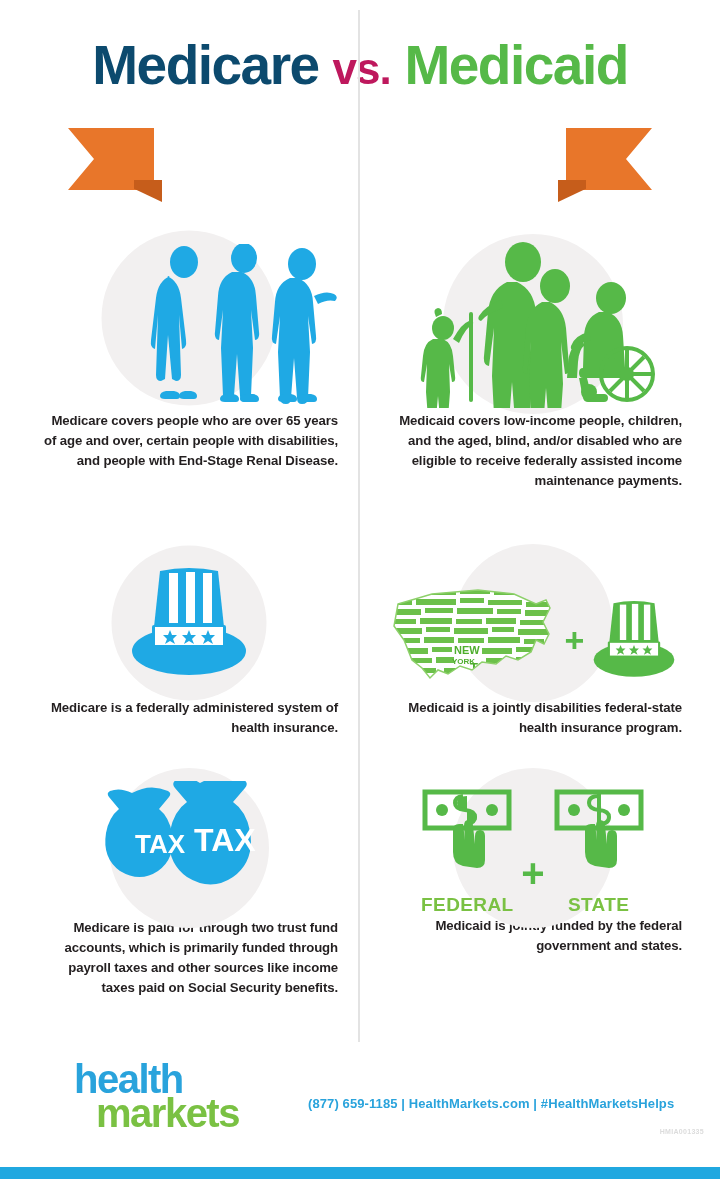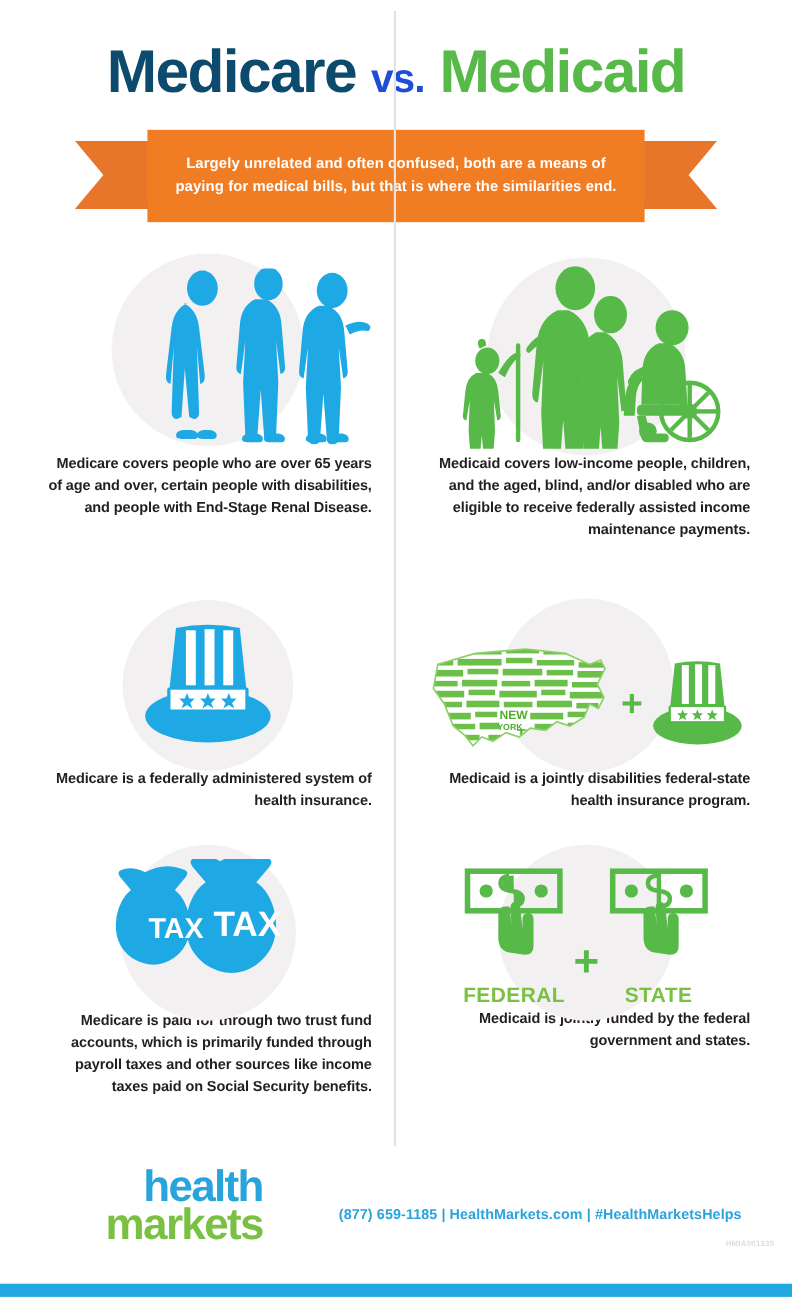--- a/index.html
+++ b/index.html
@@ -13,21 +13,21 @@
 
   
   .title {
     position: absolute; top: 38px; left: 0; width: 720px;
     text-align: center;
     font-size: 55px; font-weight: bold; letter-spacing: -1.5px;
     white-space: nowrap;
     line-height: 1.0;
   }
   .t-care { color: #0c4a6e; }
-  .t-vs   { color: #1d4ed8; font-size: 37px; letter-spacing: -1px; }
+  .t-vs   { color: #be185d; font-size: 44px; letter-spacing: -1px; }
   .t-caid { color: #56b948; }
 
   
   .ribbon-wrap { position: absolute; top: 118px; left: 0; width: 720px; height: 92px; }
   .ribbon-tail {
     position: absolute; top: 10px; width: 86px; height: 62px;
     background: #e8762a;
   }
   .ribbon-tail.left  { left: 68px;  clip-path: polygon(0 0, 100% 0, 100% 100%, 0 100%, 26px 50%); }
   .ribbon-tail.right { right: 68px; clip-path: polygon(0 0, 100% 0, calc(100% - 26px) 50%, 100% 100%, 0 100%); }
@@ -96,21 +96,21 @@
   }
   .fs-item { text-align: center; }
   .fs-label {
     color: #7ac143; font-size: 19px; font-weight: bold; letter-spacing: .4px;
     margin-top: 18px;
   }
   .fs-plus { color: #56b948; font-size: 40px; font-weight: bold; padding-bottom: 20px; }
 
   
   .footer { position: absolute; left: 0; top: 1046px; width: 720px; height: 133px; }
-  .logo { position: absolute; left: 74px; top: 16px; line-height: .86; text-align: right; }
+  .logo { position: absolute; left: 74px; top: 16px; line-height: .86; }
   .logo .l1 { color: #29a3dc; font-size: 40px; font-weight: bold; letter-spacing: -1.5px; display: block; }
   .logo .l2 { color: #7ac143; font-size: 40px; font-weight: bold; letter-spacing: -1.5px; display: block; margin-left: 22px; }
   .contact {
     position: absolute; left: 292px; top: 50px;
     color: #29a3dc; font-size: 13px; font-weight: bold; letter-spacing: .1px; margin-left: 16px;
   }
   .code {
     position: absolute; right: 16px; top: 82px;
     color: #dcdcdc; font-size: 7px; font-weight: bold; letter-spacing: .3px;
   }
@@ -127,23 +127,20 @@
     <span class="t-care">Medicare</span>
     <span class="t-vs">vs.</span>
     <span class="t-caid">Medicaid</span>
   </h1>
 
   <div class="ribbon-wrap">
     <div class="ribbon-tail left"></div>
     <div class="ribbon-tail right"></div>
     <div class="ribbon-fold left"></div>
     <div class="ribbon-fold right"></div>
-    <div class="ribbon-body">
-      <p>Largely unrelated and often confused, both are a means of paying for medical bills, but that is where the similarities end.</p>
-    </div>
   </div>
 
   <div class="divider"></div>
 
   <div class="col left">
 
     <div class="section" style="top:236px;">
       <div class="art">
         <div class="blob" style="left:165px;top:82px;width:175px;height:175px;"></div>
 

